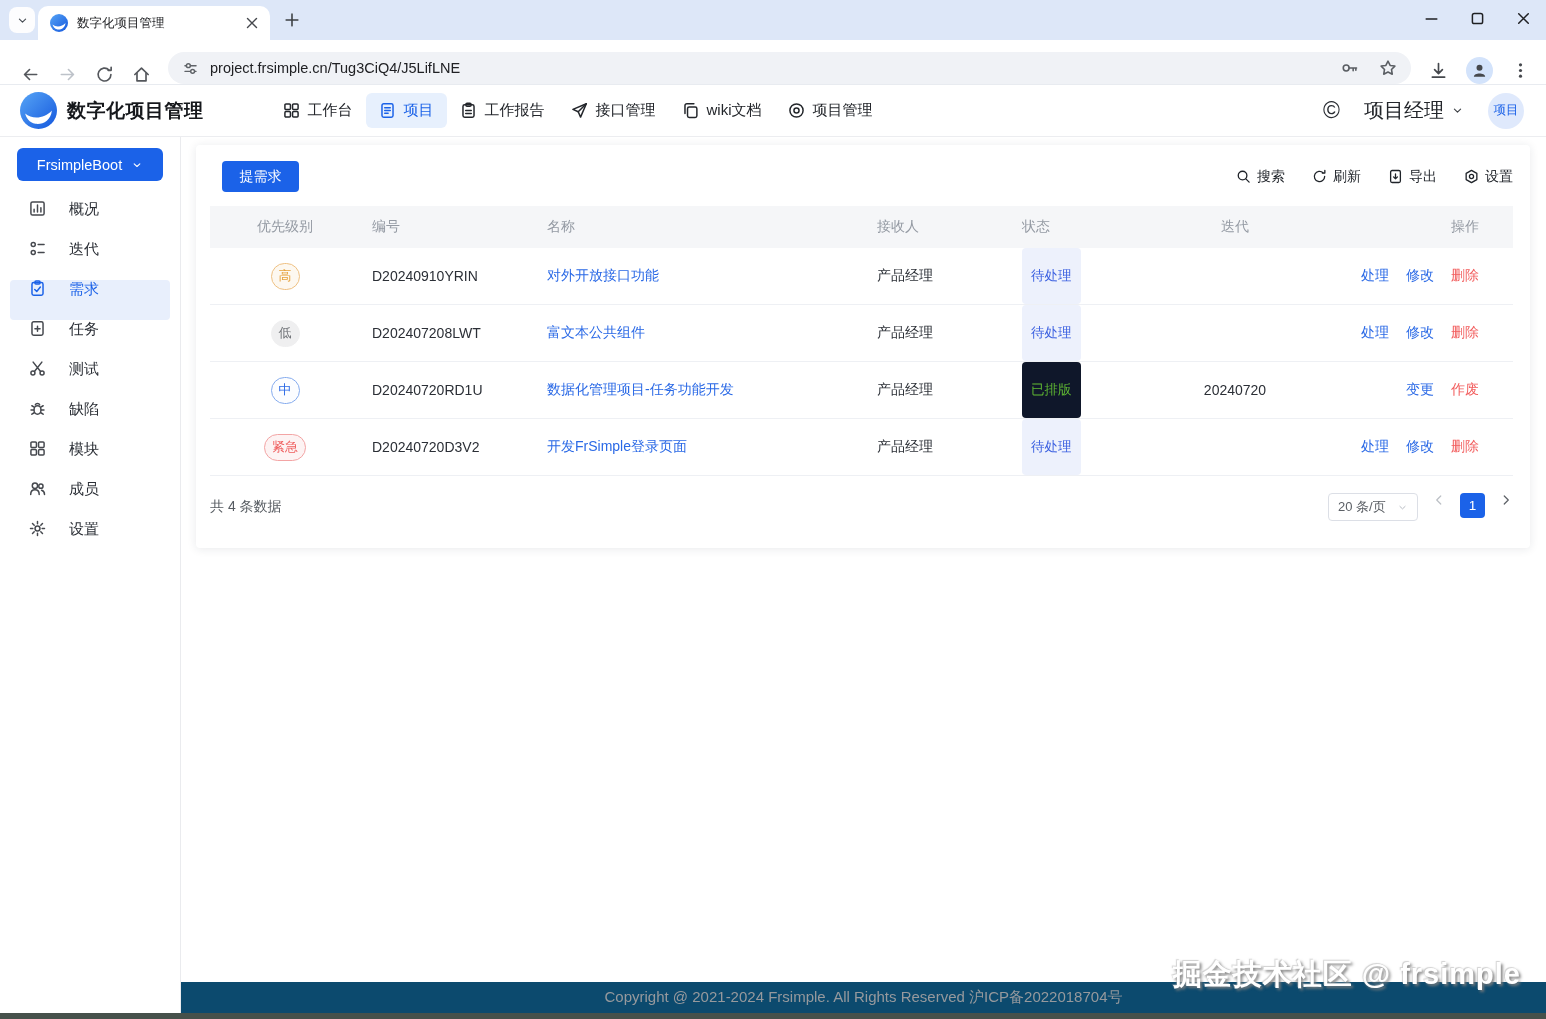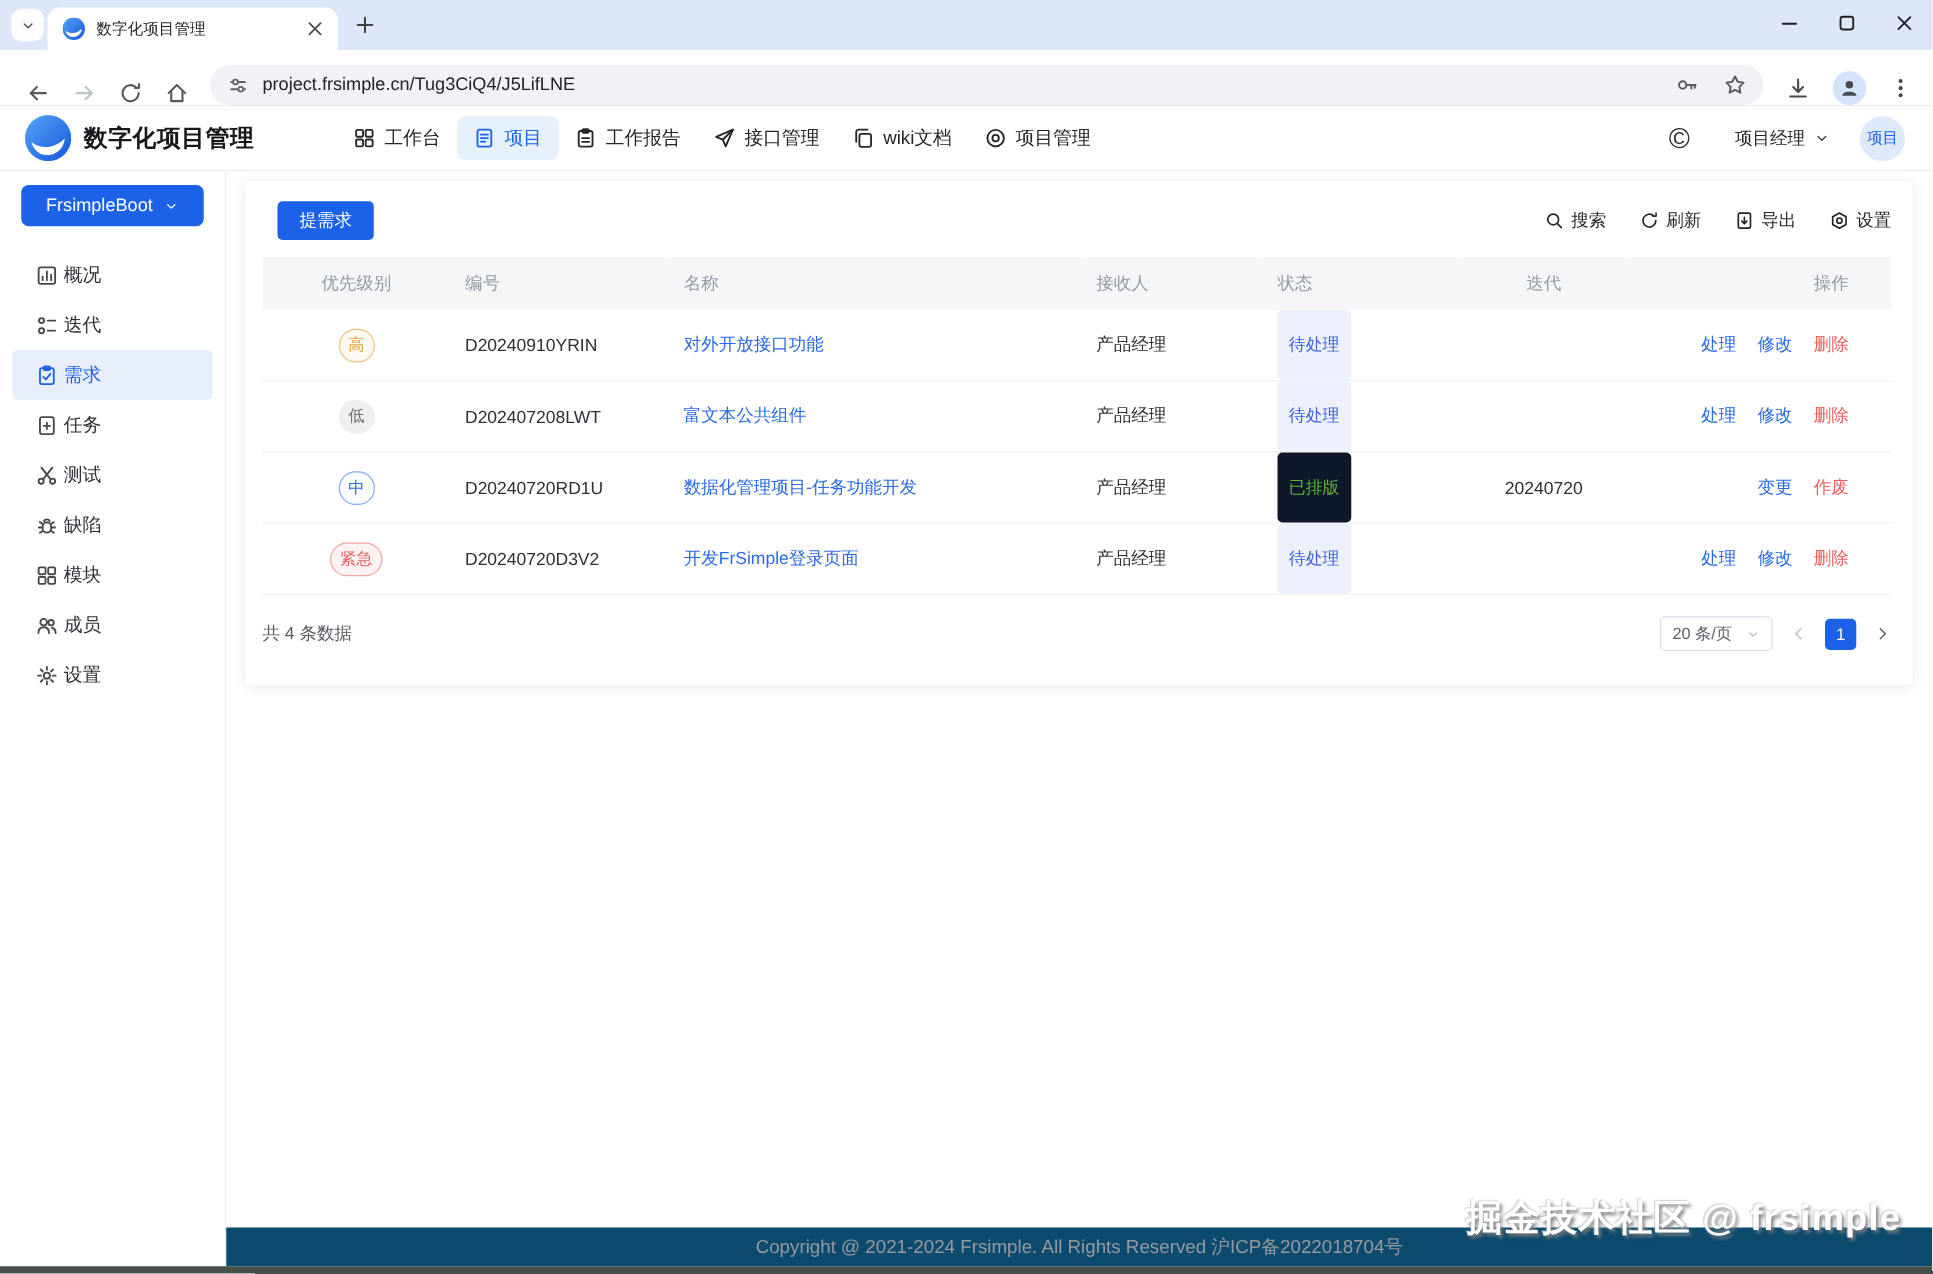--- a/index.html
+++ b/index.html
@@ -36,31 +36,31 @@
   .app-header { height:52px; background:#fff; border-bottom:1px solid #ecedf0; display:flex; align-items:center; padding:0 20px; }
   .logo-wrap { display:flex; align-items:center; gap:10px; }
   .logo { width:37px; height:37px; flex:none; }
   .app-title { font-size:19px; font-weight:700; color:#16181c; letter-spacing:0.5px; white-space:nowrap; }
   .main-nav { display:flex; align-items:center; margin-left:66px; }
   .nav-item { display:flex; align-items:center; gap:8px; font-size:15px; color:#23262b; padding:8px 13px; border-radius:6px; cursor:pointer; white-space:nowrap; }
   .nav-item .icn { width:17px; height:17px; }
   .nav-item.active { background:#e7f0fd; color:#1b62e8; }
   .hdr-right { margin-left:auto; display:flex; align-items:center; gap:24px; padding-right:2px; }
   .copyright-ic { font-size:23px; color:#2a2d33; line-height:1; }
-  .role { display:flex; align-items:center; gap:7px; font-size:14px; color:#23262b; cursor:pointer;margin-left:12px; }
+  .role { display:flex; align-items:center; gap:7px; font-size:20px; color:#23262b; cursor:pointer; }
   .role .icn { width:13px; height:13px; color:#3c4045; }
   .hdr-avatar { width:36px; height:36px; border-radius:50%; background:#dfe9fc; color:#1b62e8; font-size:12.5px; display:flex; align-items:center; justify-content:center; cursor:pointer; }
 
   
   .app-body { display:flex; height:882px; }
   .sidebar { width:181px; background:#fff; border-right:1px solid #eaebee; padding-top:11px; }
   .proj-btn { margin:0 auto 15px; width:146px; height:33px; background:#1b62e8; border-radius:6px; color:#fff; font-size:14.5px; display:flex; align-items:center; justify-content:center; gap:9px; cursor:pointer; }
   .proj-btn .icn { width:12px; height:12px; }
   .menu { padding:4px 10px; }
-  .menu-item { height:40px; display:flex; align-items:center; gap:5px; padding:0 19px; border-radius:4px; font-size:15px; color:#2b2f36; cursor:pointer; }
+  .menu-item { height:40px; display:flex; align-items:flex-start; gap:23px; padding:0 19px; border-radius:4px; font-size:15px; color:#2b2f36; cursor:pointer; }
   .menu-item .icn { width:17px; height:17px; color:#45484e; }
   .menu-item.active { background:#e8effc; color:#1b62e8; }
   .menu-item.active .icn { color:#1b62e8; }
 
   .main { flex:1; position:relative; background:#fff; }
   .card { margin:8px 16px 0 15px; background:#fff; border-radius:4px; box-shadow:0 1px 10px rgba(30,40,60,0.10); padding:16px 17px 27px 14px; }
   .card-top { display:flex; align-items:center; margin-bottom:14px;margin-left:12px; }
   .add-btn { width:77px; height:31px; background:#1b62e8; border:none; border-radius:4px; color:#fff; font-size:14px; cursor:pointer; font-family:inherit; }
   .tools { margin-left:auto; display:flex; align-items:center; gap:27px; }
   .tool { display:flex; align-items:center; gap:6px; font-size:14px; color:#1f2329; cursor:pointer;justify-content:flex-end; }
@@ -82,21 +82,21 @@
   .pri-high   { color:#e6a23c; border-color:#efc183; background:#fdf8f0; }
   .pri-low    { color:#6d7075; background:#efeff0; border-color:#efeff0; }
   .pri-medium { color:#2a69e6; border-color:#86acee; background:#fcfdff; }
   .pri-urgent { color:#ef5e5e; border-color:#f3a4a4; background:#fdf3f3; }
   .status { display:inline-block; padding:19px 9px; border-radius:4px; font-size:13.5px; }
   .st-pending   { color:#3a5fe0; background:#edf1fc; }
   .st-scheduled { color:#5fb832; background:#0f172a; }
 
   .tbl-footer { display:flex; align-items:center; margin-top:17px; }
   .total { font-size:14px; color:#565b61; }
-  .pager { margin-left:auto; display:flex; align-items:center; gap:14px; }
+  .pager { margin-left:auto; display:flex; align-items:flex-start; gap:14px; }
   .size-sel { width:90px; height:28px; border:1px solid #dcdfe6; border-radius:4px; display:flex; align-items:center; justify-content:space-between; padding:0 9px; font-size:13px; color:#5c6066; cursor:pointer; background:#fff; }
   .size-sel .icn { width:11px; height:11px; color:#b4b8bf; }
   .pg-arrow { width:14px; height:14px; cursor:pointer; }
   .pg-prev { color:#bcc0c6; }
   .pg-next { color:#5c6066; }
   .pg-page { width:25px; height:25px; background:#1b62e8; color:#fff; border-radius:4px; display:flex; align-items:center; justify-content:center; font-size:13.5px; cursor:pointer; }
 
   .page-footer { position:absolute; left:0; right:0; bottom:6px; height:31px; background:#0c4a6e; display:flex; align-items:center; justify-content:center; font-size:15px; color:#96999d; }
   .bottom-strip { position:absolute; left:0; right:0; bottom:0; height:6px; background:#46514b; z-index:40; }
   .watermark { position:absolute; right:25px; bottom:24px; z-index:45; font-size:29px; font-weight:700; color:#fff; letter-spacing:1px; text-shadow:-1px -1px 1px rgba(175,175,175,0.55), 2px 2px 3px rgba(125,125,125,0.95); white-space:nowrap; }

